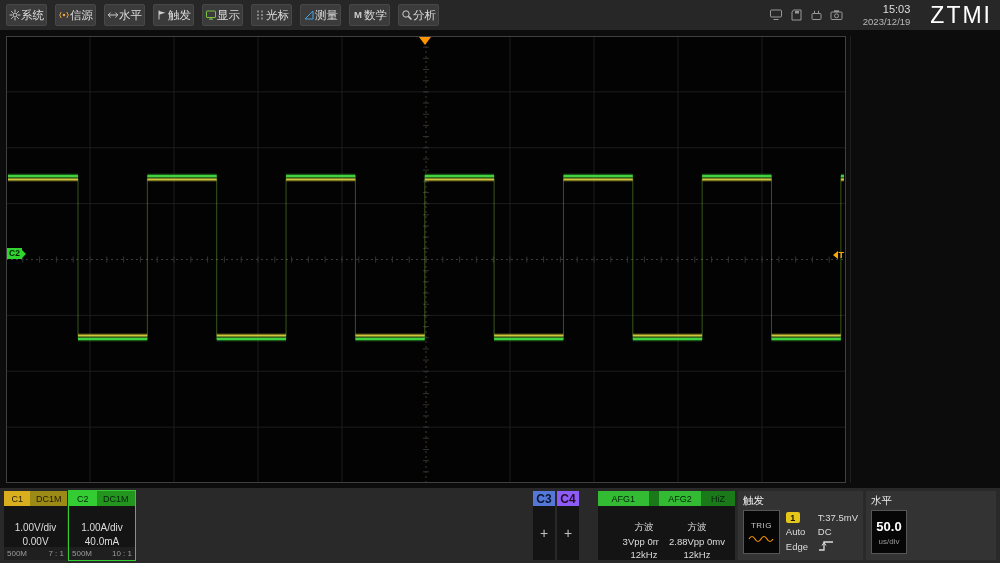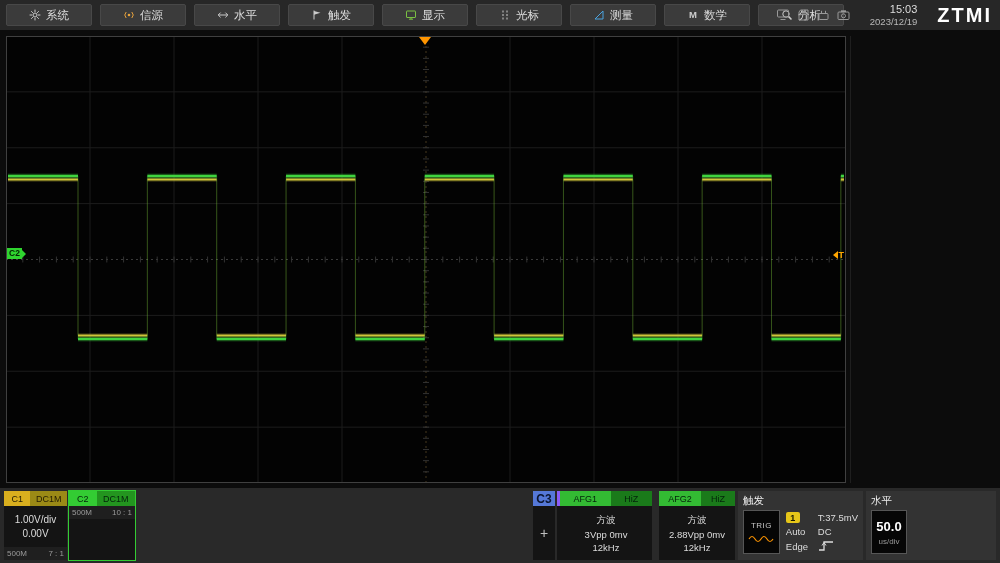--- a/index.html
+++ b/index.html
@@ -3,29 +3,29 @@
 <meta charset="utf-8">
 <style>
   *{margin:0;padding:0;box-sizing:border-box}
   html,body{background:#000}
   body{font-family:"Liberation Sans","DejaVu Sans",sans-serif;-webkit-font-smoothing:antialiased}
   #screen{position:relative;width:1000px;height:563px;background:#0c0c0c;overflow:hidden}
 
   
   #topbar{position:absolute;left:0;top:0;width:1000px;height:30px;background:#272727;display:flex;align-items:center}
   .tb-group{display:flex;gap:8px;margin-left:6px}
-  .tb-btn{display:flex;align-items:center;gap:5px;background:#3b3b3b;border:1px solid #484848;border-radius:2px;height:22px;padding:0 22px;color:#ddd;font-size:11.5px;cursor:pointer;white-space:nowrap}
+  .tb-btn{display:flex;align-items:center;background:#3b3b3b;border:1px solid #484848;border-radius:2px;height:22px;padding:0 2px;color:#ddd;font-size:11.5px;cursor:pointer;white-space:nowrap}
   .tb-btn svg{display:block;flex:0 0 auto}
   #topbar-right{position:absolute;right:8px;top:0;height:30px;display:flex;align-items:center;gap:20px}
   .status-icons{display:flex;gap:7px;align-items:center}
   .status-icons svg{display:block}
   .datetime{display:flex;flex-direction:column;align-items:flex-end;line-height:1.2}
   .dt-time{font-size:11px;color:#ddd}
   .dt-date{font-size:9.5px;color:#b8b8b8}
-  .logo{font-size:20px;font-weight:bold;color:#fff;letter-spacing:2px}
+  .logo{font-size:23px;font-weight:normal;color:#fff;letter-spacing:2px}
 
   
   #scope-area{position:absolute;left:6px;top:36px;width:840px;height:447px;background:#030303}
   #scope-svg{position:absolute;left:0;top:0}
   .trig-pos{position:absolute;left:413px;top:1px;width:0;height:0;border-left:6px solid transparent;border-right:6px solid transparent;border-top:8px solid #ff9500}
   .ch-marker{position:absolute;left:1px;top:212px;background:#2fd42f;color:#062406;font-size:8.5px;font-weight:bold;padding:1px 2px;line-height:1.1}
   .ch-marker::after{content:"";position:absolute;left:100%;top:50%;margin-top:-4px;border-top:4px solid transparent;border-bottom:4px solid transparent;border-left:4px solid #2fd42f}
   .t-marker{position:absolute;right:2px;top:214px;display:flex;align-items:center;gap:1px;color:#ffa500;font-size:9px;font-weight:bold}
   .t-arrow{width:0;height:0;border-top:4px solid transparent;border-bottom:4px solid transparent;border-right:5px solid #ffa500}
   #side-divider{position:absolute;left:850px;top:36px;width:1px;height:447px;background:#1f1f1f}
@@ -34,21 +34,21 @@
   #bottom-bar{position:absolute;left:0;top:488px;width:1000px;height:75px;background:#292929}
   .widget{position:absolute;top:3px;height:69px;background:#141414;display:flex;flex-direction:column;cursor:pointer}
   .widget.sel{outline:1.5px solid #33cc33}
   .w-header{display:flex;height:15px;font-size:9px;font-weight:normal}
   .ch-name{flex:0 0 42%;display:flex;align-items:center;justify-content:center}
   .ch-coupling{flex:1;display:flex;align-items:center;justify-content:center}
   .c1-name{background:#d9af1e;color:#241c02}
   .c1-coup{background:#9b8a16;color:#241c02}
   .c2-name{background:#33cc33;color:#03230a}
   .c2-coup{background:#23951f;color:#03230a}
-  .w-body{flex:1;display:flex;flex-direction:column;align-items:center;justify-content:center;gap:3px;font-size:10px;color:#ddd;background:#141414}
+  .w-body{flex:1;display:flex;flex-direction:column;align-items:center;justify-content:flex-end;gap:3px;font-size:10px;color:#ddd;background:#141414}
   .w-footer{height:13px;display:flex;align-items:center;justify-content:space-between;padding:0 3px;font-size:8px;color:#9a9a9a;background:#1f1f1f}
   .mini-header{height:15px;font-size:12px;font-weight:bold;display:flex;align-items:center;justify-content:center}
   .c3-h{background:#5578d8;color:#0a1530}
   .c4-h{background:#8b5cf6;color:#2a0a28}
   .mini-body{flex:1;display:flex;align-items:center;justify-content:center;color:#c0c0c0;font-size:14px}
   .afg .w-body{font-size:9.5px;gap:2px}
   .afg-name{flex:0 0 55%;display:flex;align-items:center;justify-content:center;background:#33bb33;color:#03230a}
   .afg-hiz{flex:1;display:flex;align-items:center;justify-content:center;background:#1a7a1a;color:#03230a}
   .panel{position:absolute;top:3px;height:69px;background:#333;cursor:pointer}
   .panel-title{height:16px;padding:3px 5px 0;font-size:10.5px;color:#eee}
@@ -402,37 +402,41 @@
         <span>500M</span>
         <span>7 : 1</span>
       </div>
     </div>
 
     <div class="widget sel" style="left:69px;width:66px">
       <div class="w-header">
         <span class="ch-name c2-name">C2</span>
         <span class="ch-coupling c2-coup">DC1M</span>
       </div>
+      <div class="w-body">
+        <div>1.00A/div</div>
+        <div>40.0mA</div>
+      </div>
       <div class="w-footer">
         <span>500M</span>
         <span>10 : 1</span>
       </div>
     </div>
 
     <div class="widget" style="left:533px;width:22px">
       <div class="mini-header c3-h">C3</div>
       <div class="mini-body">+</div>
     </div>
 
     <div class="widget" style="left:557px;width:22px">
       <div class="mini-header c4-h">C4</div>
       <div class="mini-body">+</div>
     </div>
 
-    <div class="widget afg" style="left:560px;width:92px">
+    <div class="widget afg" style="left:598px;width:92px">
       <div class="w-header">
         <span class="afg-name">AFG1</span>
         <span class="afg-hiz">HiZ</span>
       </div>
       <div class="w-body">
         <div>方波</div>
         <div>
           <span>3Vpp</span>
           <span>0mv</span>
         </div>

